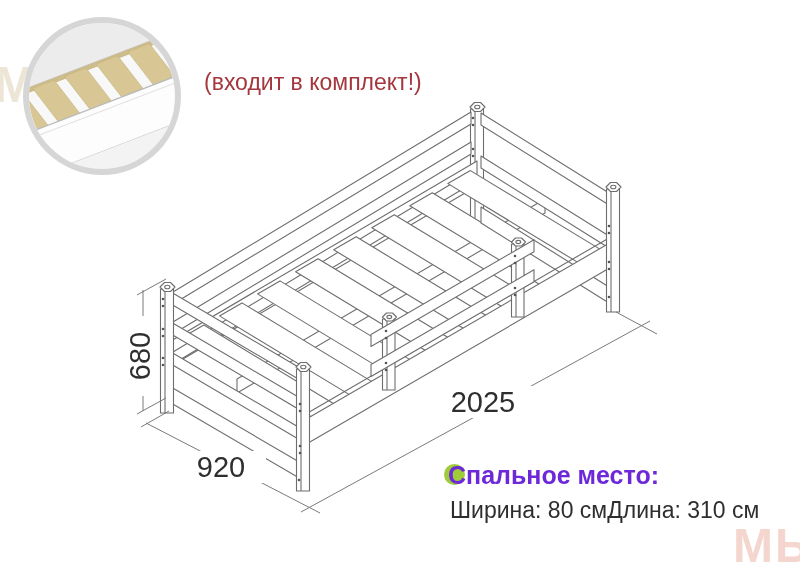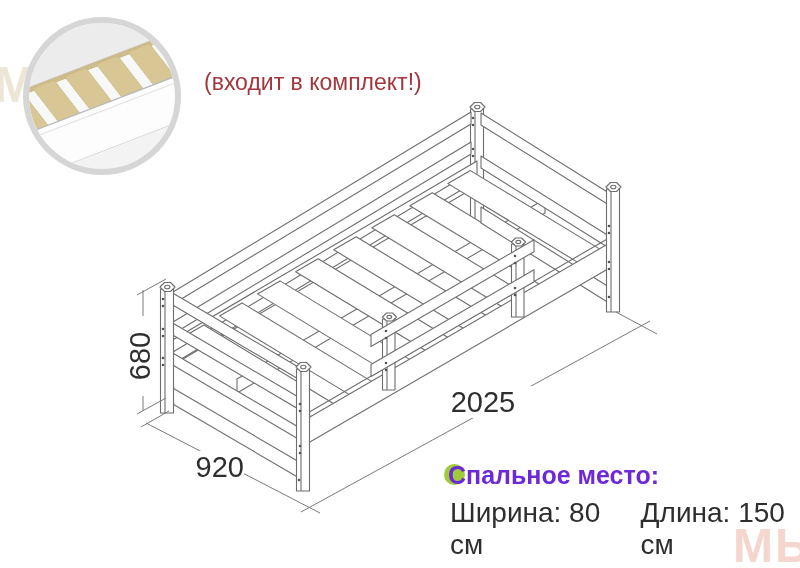--- a/index.html
+++ b/index.html
@@ -16,31 +16,31 @@
   
   .header{position:absolute;left:204px;top:48px;z-index:3;}
   .header .title{font-size:24px;font-weight:600;color:#2b2b2b;letter-spacing:-.2px;}
   .header .subtitle{margin-top:21px;font-size:23px;font-weight:500;color:#a4363d;}
   
   .dim-label{
     position:absolute;z-index:4;background:#ffffff;color:#2e2e2e;
     font-size:29px;font-weight:500;text-align:center;line-height:32px;
   }
   .dim-680{left:100px;top:340px;width:80px;height:32px;transform:rotate(-90deg);}
-  .dim-920{left:154px;top:451px;width:90px;height:32px;text-align:right;}
+  .dim-920{left:176px;top:451px;width:90px;height:32px;}
   .dim-2020{left:428px;top:386px;width:110px;height:32px;}
   
   .sleep{position:absolute;left:444px;top:461px;z-index:3;}
   .sleep .head-row{position:relative;}
   .sleep .bullet{
     position:absolute;left:0;top:3px;width:21px;height:21px;border-radius:50%;
     background:#9fcb3a;
   }
   .sleep .head-text{position:relative;padding-left:4px;font-size:25px;font-weight:bold;color:#6d28d9;}
-  .sleep .vals{display:flex;gap:26px;margin-top:7px;padding-left:6px;font-size:28px;color:#2e2e2e;}
+  .sleep .vals{display:flex;margin-top:7px;padding-left:6px;font-size:23px;color:#2e2e2e;}
 </style>
 </head>
 <body>
 
 <div id="stage">
 
   <div class="wm wm-tl">МЫ</div>
   <div class="wm wm-br">МЫ</div>
 
   <svg id="drawing" width="800" height="568" viewBox="0 0 800 568">
@@ -217,17 +217,17 @@
   <div class="dim-label dim-920">920</div>
   <div class="dim-label dim-2020">2025</div>
 
   <div class="sleep">
     <div class="head-row">
       <span class="bullet"></span>
       <span class="head-text">Спальное место:</span>
     </div>
     <div class="vals">
       <span>Ширина: 80 см</span>
-      <span>Длина: 150 см</span>
+      <span>Длина: 310 см</span>
     </div>
   </div>
 
 </div>
 
 </body></html>

